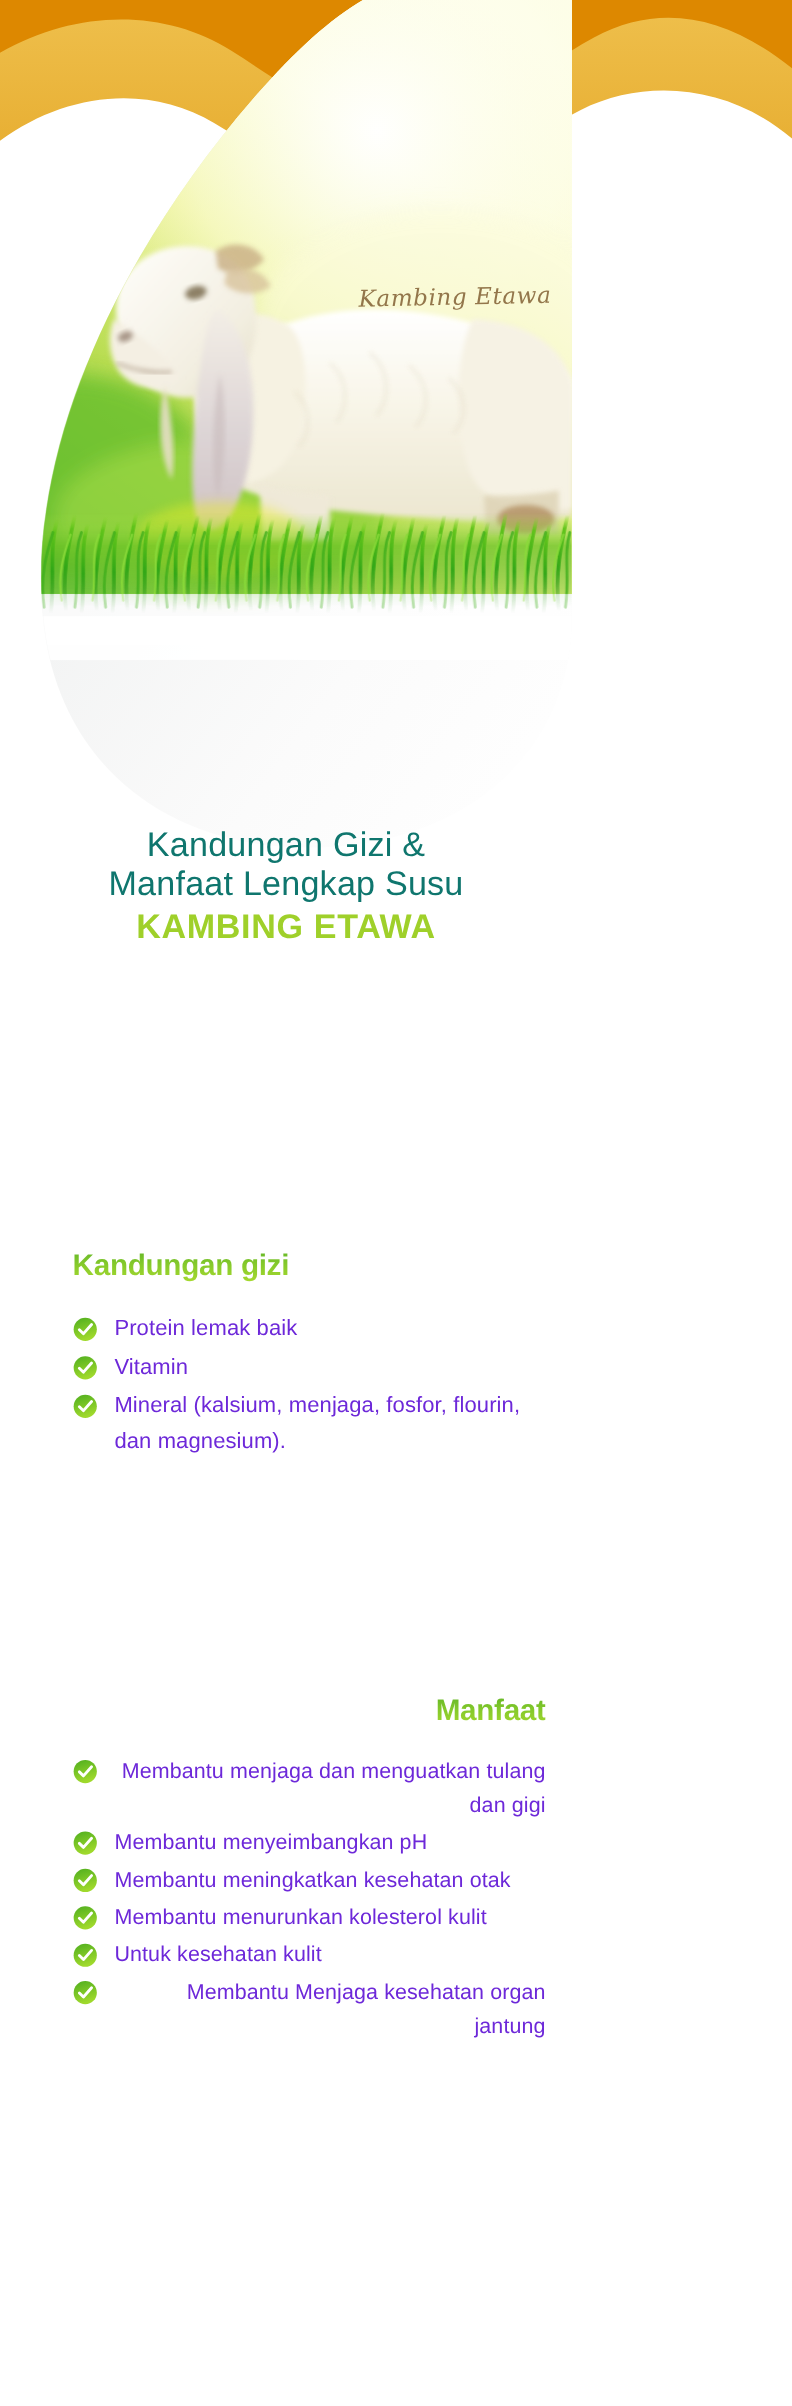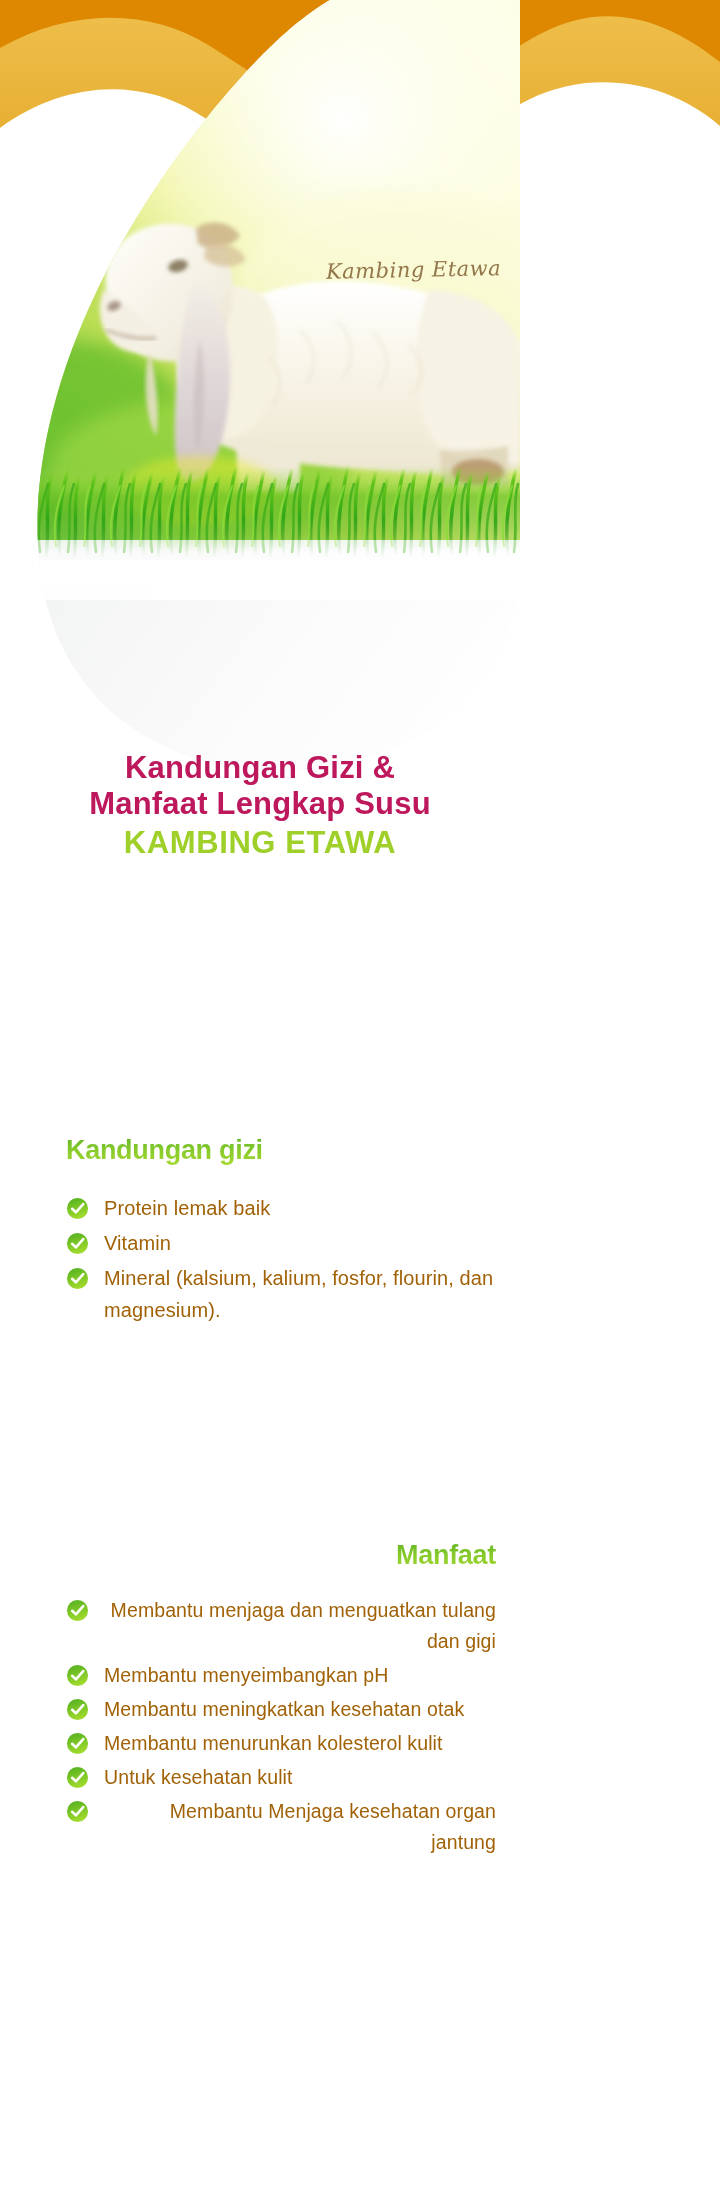--- a/index.html
+++ b/index.html
@@ -54,22 +54,22 @@
   .title-block {
     position: absolute;
     left: 30px;
     top: 750px;
     width: 460px;
     text-align: center;
   }
   .title-line {
     font-size: 31px;
     line-height: 36px;
-    color: #be185d;
-    font-weight: 700;
+    color: #0f766e;
+    font-weight: 400;
     letter-spacing: 0.2px;
   }
   .title-brand {
     margin-top: 3px;
     font-size: 31px;
     line-height: 36px;
     font-weight: 700;
     color: #9fd02a;
     letter-spacing: 0.6px;
   }
@@ -101,21 +101,21 @@
     flex: 0 0 auto;
     width: 23px;
     height: 23px;
     margin-top: 5px;
     margin-right: 15px;
   }
   .check-icon svg { display: block; width: 23px; height: 23px; }
   .item-text {
     font-size: 20px;
     line-height: 32px;
-    color: #a16207;
+    color: #6d28d9;
     font-weight: 400;
     letter-spacing: 0.1px;
   }
   #section-manfaat .item-text { font-size: 19.5px; line-height: 31px; }
   #section-manfaat .list { margin-top: 24px; }
   #section-manfaat .check-icon { margin-top: 4px; }
 </style>
 </head>
 <body>
 
@@ -407,21 +407,21 @@
       <span class="item-text">Vitamin</span>
     </div>
 
     <div class="list-item">
       <span class="check-icon">
         <svg viewBox="0 0 24 24">
             <circle cx="12" cy="12" r="11" fill="url(#cg1)"></circle>
             <path d="M6.4 12.3 L10.3 16.1 L18 7.4" stroke="#ffffff" stroke-width="2.7" fill="none" stroke-linecap="round" stroke-linejoin="round"></path>
           </svg>
       </span>
-      <span class="item-text">Mineral (kalsium, kalium, fosfor, flourin, dan magnesium).</span>
+      <span class="item-text">Mineral (kalsium, menjaga, fosfor, flourin, dan magnesium).</span>
     </div>
 
   </div>
 </div>
 
 <div class="section" id="section-manfaat">
   <div class="section-heading">Manfaat</div>
   <div class="list">
 
     <div class="list-item">

